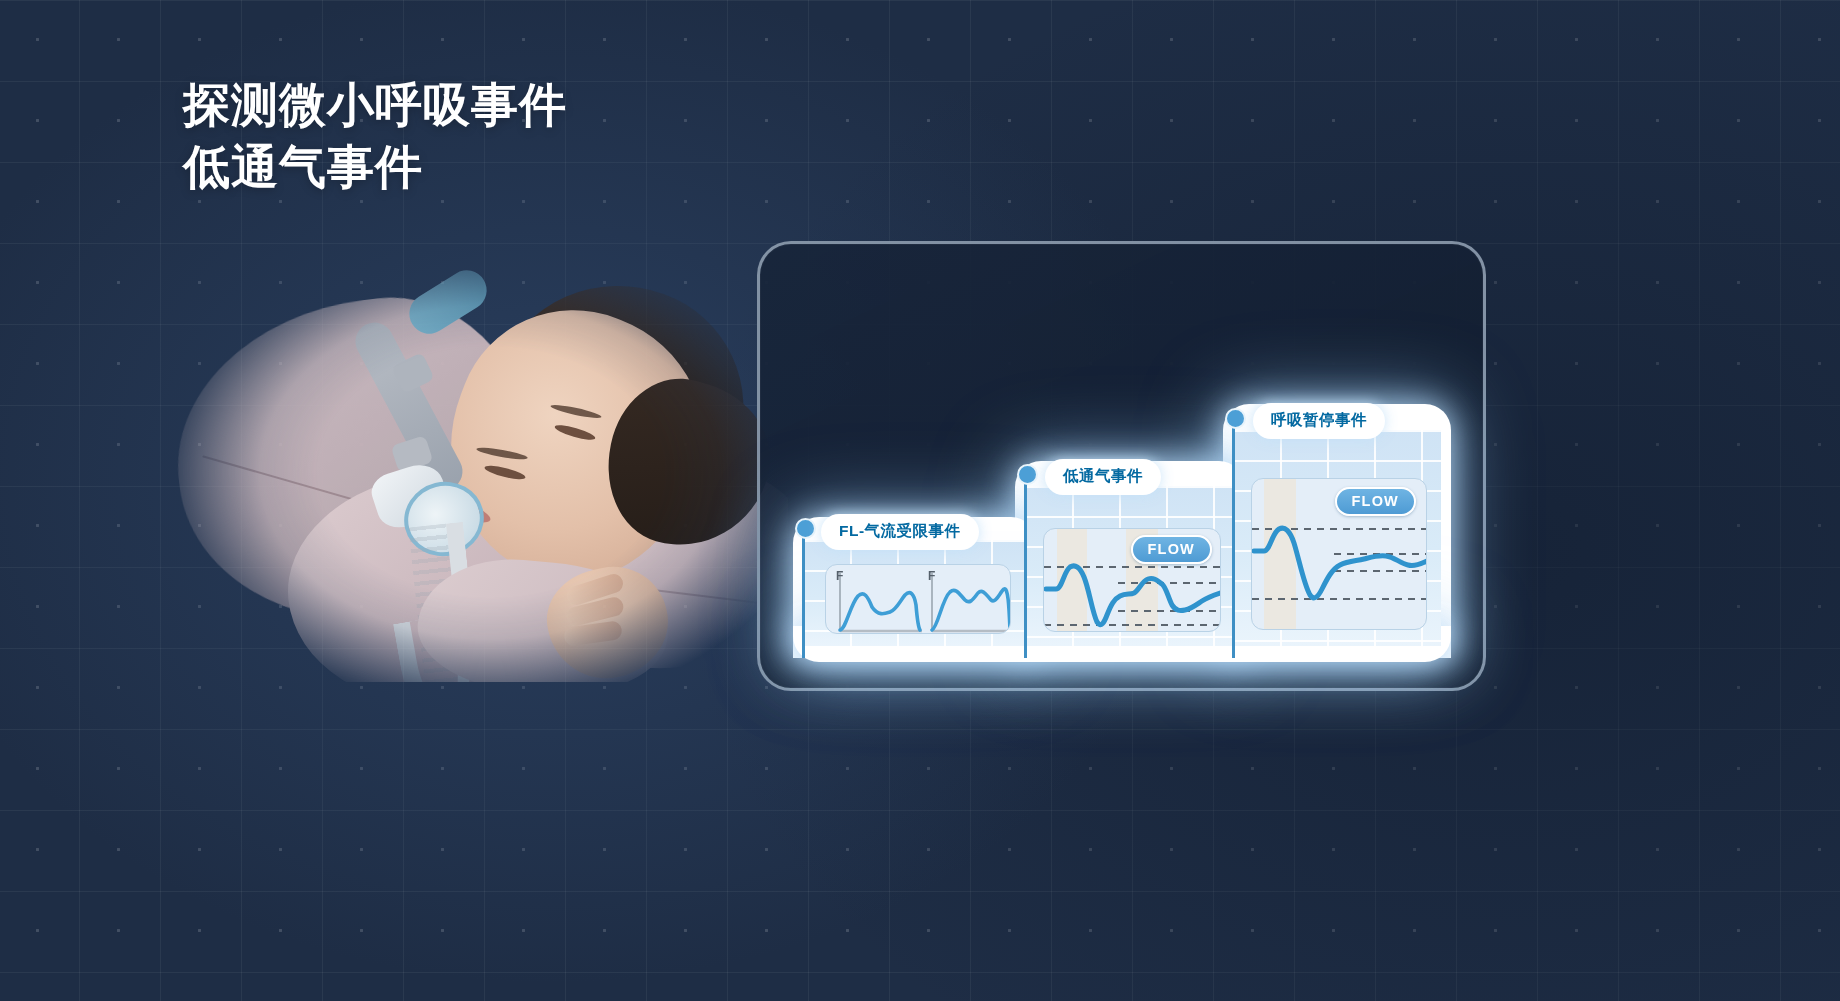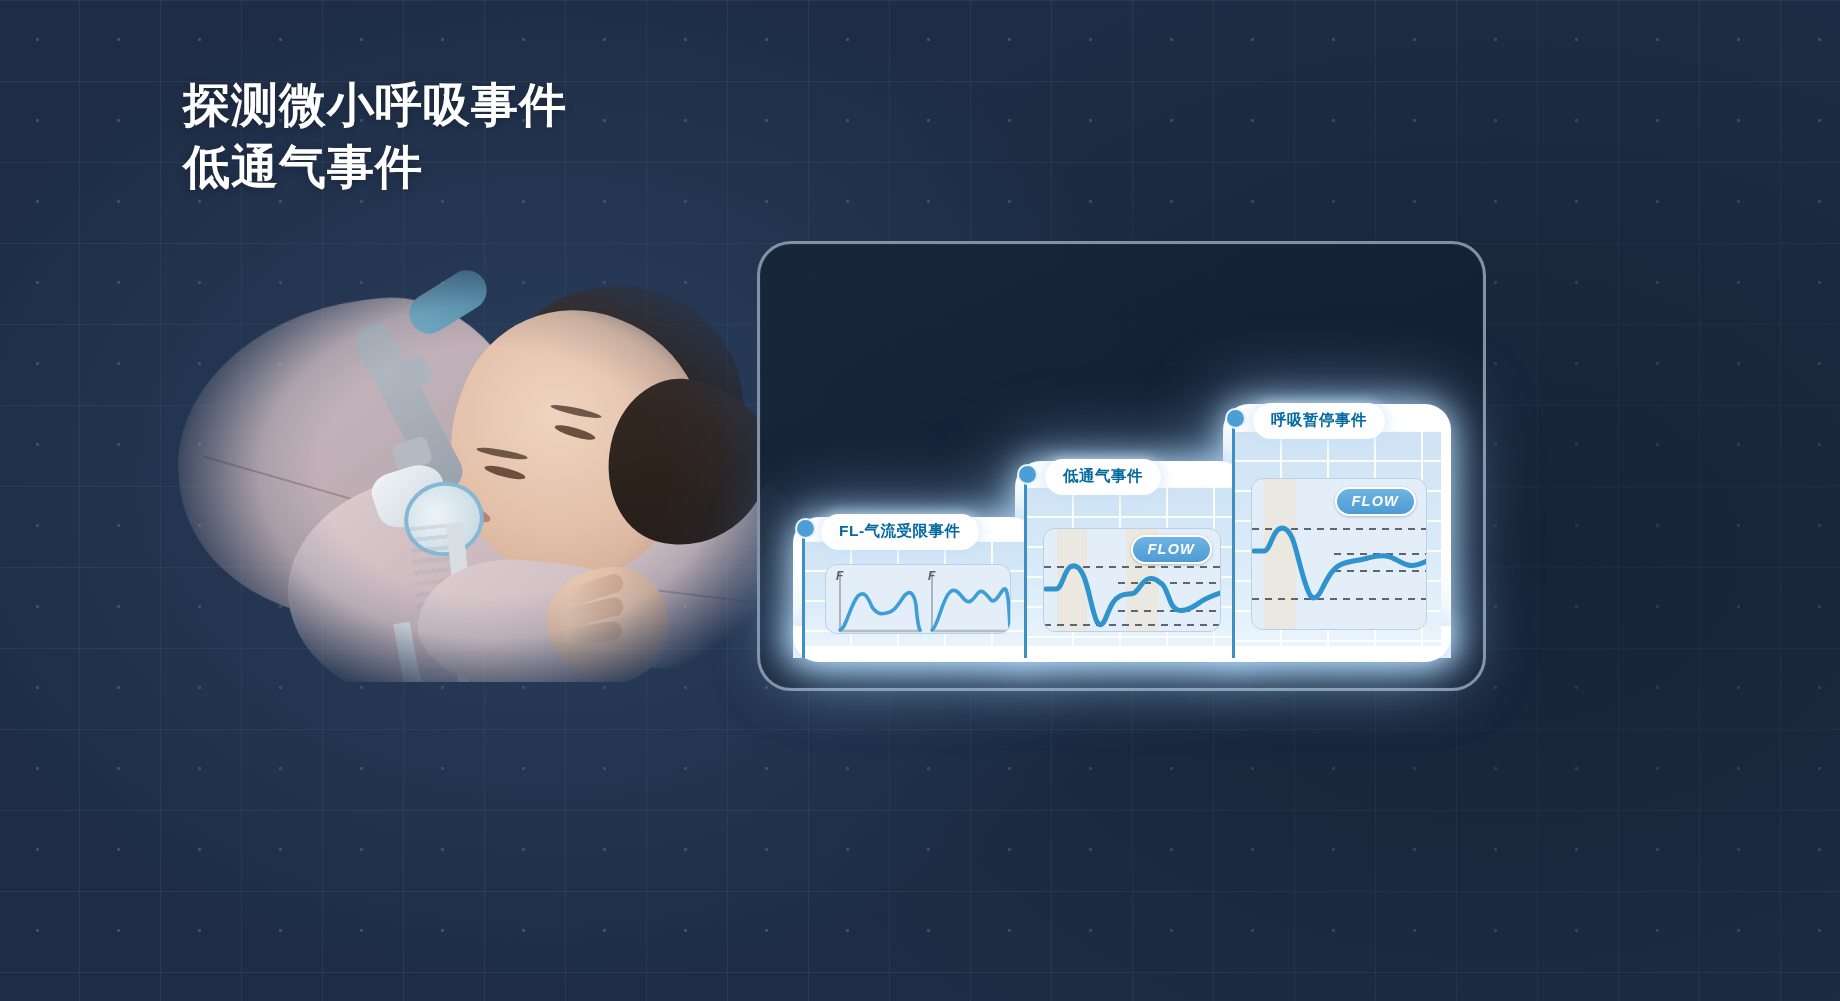--- a/index.html
+++ b/index.html
@@ -211,21 +211,20 @@
   .p2{left:232px;top:160px; width:210px; height:160px;}
   .p3{left:440px;top:104px; width:208px; height:216px;}
 
   
   .chart-card{
     position:absolute;
     background:#e4eef8;
     border:1.5px solid #b9d2e6;
     border-radius:12px;
     overflow:hidden;
-    font-style:italic;
   }
   .c1{left:22px;top:24px;right:16px;bottom:12px;}
   .c2{left:18px;top:42px;right:14px;bottom:14px;}
   .c3{left:18px;top:48px;right:14px;bottom:16px;}
 
   
   .stem{position:absolute;width:3px;background:#3e8fc4;}
   .ball{
     position:absolute;width:17px;height:17px;border-radius:50%;
     background:#4c9fd6;border:2px solid #e9f4fb;

